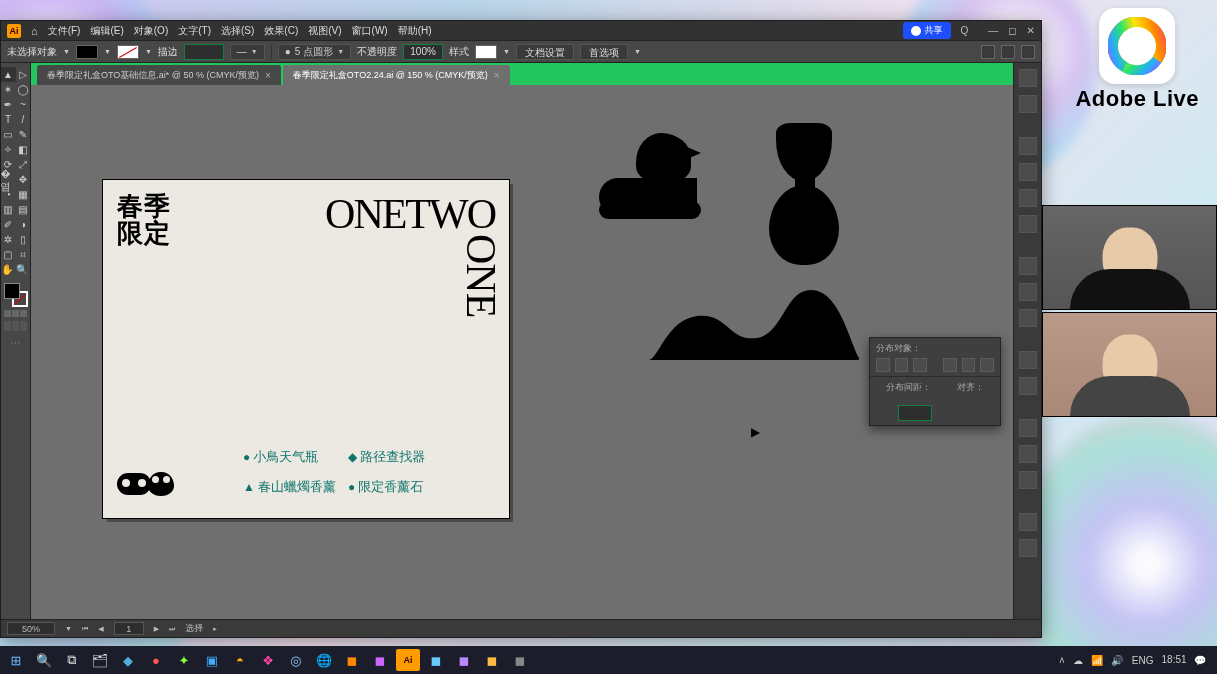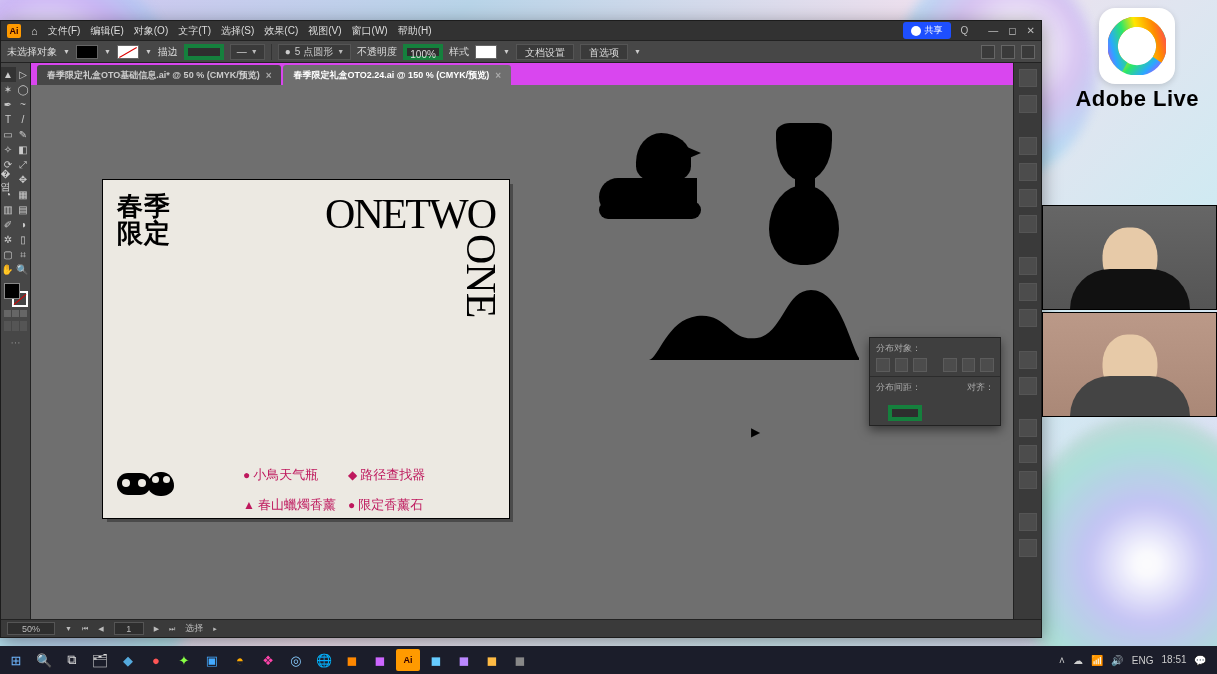--- a/index.html
+++ b/index.html
@@ -45,21 +45,21 @@
 
   .controlbar { height:22px; background:#474747; display:flex; align-items:center; gap:6px; padding:0 6px; border-bottom:1px solid #222; }
   .ctrl-label { color:#ddd; font-size:10px; }
   .ctrl-swatch { width:22px; height:14px; border:1px solid #666; }
   .ctrl-swatch.bk { background:#000; }
   .ctrl-swatch.none { background:#fff; position:relative; }
   .ctrl-swatch.none::after { content:""; position:absolute; left:0; right:0; top:50%; border-top:1.5px solid #d00; transform:rotate(-30deg); }
   .ctrl-sep { width:1px; height:16px; background:#333; }
   .ctrl-drop { display:flex; align-items:center; gap:4px; padding:0 6px; height:16px; background:#3a3a3a; border:1px solid #555; }
   .ctrl-drop .tri { font-size:7px; color:#bbb; }
-  .ctrl-num { width:40px; height:16px; background:#2e2e2e; border:4px solid #15803d; color:#ddd; text-align:center; line-height:14px; font-size:10px; }
+  .ctrl-num { width:40px; height:16px; background:#2e2e2e; border:1px solid #15803d; color:#ddd; text-align:center; line-height:14px; font-size:10px; }
   .ctrl-btn { padding:0 8px; height:16px; line-height:16px; background:#3a3a3a; border:1px solid #555; color:#ddd; font-size:10px; }
   .controlbar .spacer { flex:1; }
   .ctrl-icon { width:14px; height:14px; border:1px solid #666; background:#3a3a3a; }
 
   .doc-body { position:absolute; top:42px; bottom:18px; left:0; right:0; display:flex; }
 
   .toolbar-left { width:30px; background:#474747; display:flex; flex-direction:column; align-items:center; padding:4px 0; gap:0; border-right:1px solid #222; }
   .tool-row { display:flex; }
   .tool { width:15px; height:15px; display:flex; align-items:center; justify-content:center; color:#ccc; font-size:10px; cursor:default; }
   .tool.sel { background:#333; }
@@ -67,42 +67,42 @@
   .tool-fillstroke .fill { position:absolute; left:0; top:0; width:16px; height:16px; background:#000; border:1px solid #888; }
   .tool-fillstroke .stroke { position:absolute; right:0; bottom:0; width:16px; height:16px; background:#474747; border:2px solid #fff; box-sizing:border-box; }
   .tool-fillstroke .stroke::after { content:""; position:absolute; left:-2px; right:-2px; top:50%; border-top:1.5px solid #d00; transform:rotate(-40deg); }
   .tool-mini { display:flex; gap:1px; margin-top:3px; }
   .tool-mini div { width:7px; height:7px; background:#666; }
   .tool-mode { margin-top:4px; display:flex; gap:1px; }
   .tool-mode div { width:7px; height:10px; background:#555; }
   .tool-dots { margin-top:6px; color:#888; font-size:10px; }
 
   .canvas-wrap { flex:1; position:relative; background:#6f6f6f; overflow:hidden; }
-  .tabs { height:22px; background:#d946ef; display:flex; align-items:flex-end; padding-left:6px; gap:2px;font-weight:bold; }
+  .tabs { height:22px; background:#22c55e; display:flex; align-items:flex-end; padding-left:6px; gap:2px; }
   .tab { height:20px; padding:0 10px; background:#474747; color:#ccc; font-size:9px; display:flex; align-items:center; gap:6px; border-radius:3px 3px 0 0; cursor:default; }
   .tab.active { background:#6f6f6f; color:#fff; }
   .tab .x { color:#aaa; font-size:10px; }
 
   .canvas { position:absolute; left:0; right:0; top:22px; bottom:0; background:#6f6f6f; }
 
   
   .artboard { position:absolute; left:72px; top:95px; width:406px; height:338px; background:#ece9e2; box-shadow:0 0 0 1px #000, 4px 4px 0 #00000055; }
   .artboard .cjk-head { position:absolute; left:14px; top:14px; font-size:26px; font-family:"Songti SC","SimSun",serif; color:#000; line-height:1.02; font-weight:600; letter-spacing:1px; }
   .artboard .onetwo { position:absolute; right:14px; top:10px; font-family:Georgia,"Times New Roman",serif; font-weight:500; color:#000; font-size:42px; letter-spacing:-2px; }
   .artboard .one-vert { position:absolute; right:10px; top:54px; font-family:Georgia,"Times New Roman",serif; font-weight:500; color:#000; font-size:42px; letter-spacing:-1px; writing-mode:vertical-rl; text-orientation:sideways; transform:rotate(0deg); line-height:0.9; }
   .artboard .logo { position:absolute; left:14px; bottom:22px; display:flex; align-items:center; }
   .artboard .logo .p1 { width:34px; height:22px; background:#000; border-radius:12px; position:relative; }
   .artboard .logo .p1::before, .artboard .logo .p1::after { content:""; position:absolute; top:6px; width:8px; height:8px; background:#ece9e2; border-radius:50%; }
   .artboard .logo .p1::before { left:5px; }
   .artboard .logo .p1::after { right:5px; }
   .artboard .logo .p2 { width:26px; height:24px; background:#000; border-radius:50% 50% 50% 50% / 60% 60% 45% 45%; margin-left:-3px; position:relative; }
   .artboard .logo .p2::before, .artboard .logo .p2::after { content:""; position:absolute; top:4px; width:7px; height:7px; background:#ece9e2; border-radius:50%; }
   .artboard .logo .p2::before { left:4px; }
   .artboard .logo .p2::after { right:4px; }
-  .artboard .items { position:absolute; left:140px; bottom:4px; display:grid; grid-template-columns:auto auto; column-gap:18px; row-gap:4px; font-family:"Songti SC","SimSun",serif; font-size:13px; color:#be185d;gap:12px; }
+  .artboard .items { position:absolute; left:140px; bottom:22px; display:grid; grid-template-columns:auto auto; column-gap:18px; row-gap:4px; font-family:"Songti SC","SimSun",serif; font-size:13px; color:#0f766e;gap:12px; }
   .artboard .items span::before { content:attr(data-bullet); margin-right:3px; font-size:12px; }
 
   
   .shape { position:absolute; background:#000; }
   .bird-body { left:568px; top:93px; width:98px; height:38px; border-radius:40px 0 0 40px; }
   .bird-body2 { left:568px; top:116px; width:102px; height:18px; border-radius:20px; }
   .bird { left:605px; top:48px; width:55px; height:50px; border-radius:55% 65% 50% 50% / 70% 60% 40% 40%; }
   .bird::after { content:""; position:absolute; right:-10px; top:14px; width:0; height:0; border-left:14px solid #000; border-top:6px solid transparent; border-bottom:6px solid transparent; }
   .vase-top { left:745px; top:38px; width:56px; height:58px; border-radius:14px 14px 48% 48% / 10px 10px 70% 70%; }
   .vase-neck { left:764px; top:92px; width:20px; height:12px; }
@@ -118,21 +118,21 @@
   .panel { position:absolute; right:12px; top:252px; width:132px; background:#3f3f3f; border:1px solid #222; box-shadow:0 4px 10px rgba(0,0,0,.5); color:#ccc; font-size:9px; }
   .panel-tabs { display:flex; gap:8px; padding:3px 6px; border-bottom:1px solid #222; align-items:center; }
   .panel-tabs .pt { color:#aaa; cursor:default; }
   .panel-tabs .pt.active { color:#fff; }
   .panel-tabs .pspacer { flex:1; }
   .panel-section { padding:4px 6px; border-bottom:1px solid #2c2c2c; }
   .panel-label { color:#aaa; margin-bottom:3px; }
   .panel-row { display:flex; gap:5px; }
   .panel-row .ic { width:16px; height:14px; background:#4c4c4c; border:1px solid #5c5c5c; display:flex; align-items:center; justify-content:center; cursor:default; }
   .panel-row .gap { width:8px; }
-  .panel-bottom { display:flex; align-items:center; gap:6px; padding:4px 6px; }
+  .panel-bottom { display:flex; align-items:center; gap:6px; padding:4px 16px; }
 
   .panels-right { width:28px; background:#3a3a3a; border-left:1px solid #222; display:flex; flex-direction:column; align-items:center; padding:6px 0; gap:8px; }
   .panels-right .pi { width:18px; height:18px; background:#4c4c4c; border:1px solid #555; cursor:default; }
   .panels-right .pgap { height:8px; }
 
   .statusbar { position:absolute; left:0; right:0; bottom:0; height:18px; background:#3a3a3a; border-top:1px solid #222; display:flex; align-items:center; padding:0 6px; gap:10px; color:#bbb; font-size:9px; }
   .statusbar .zoom { width:48px; background:#2e2e2e; border:1px solid #555; text-align:center; height:13px; line-height:12px; }
   .statusbar .tri { font-size:7px; }
   .statusbar .sp { flex:1; }
 

